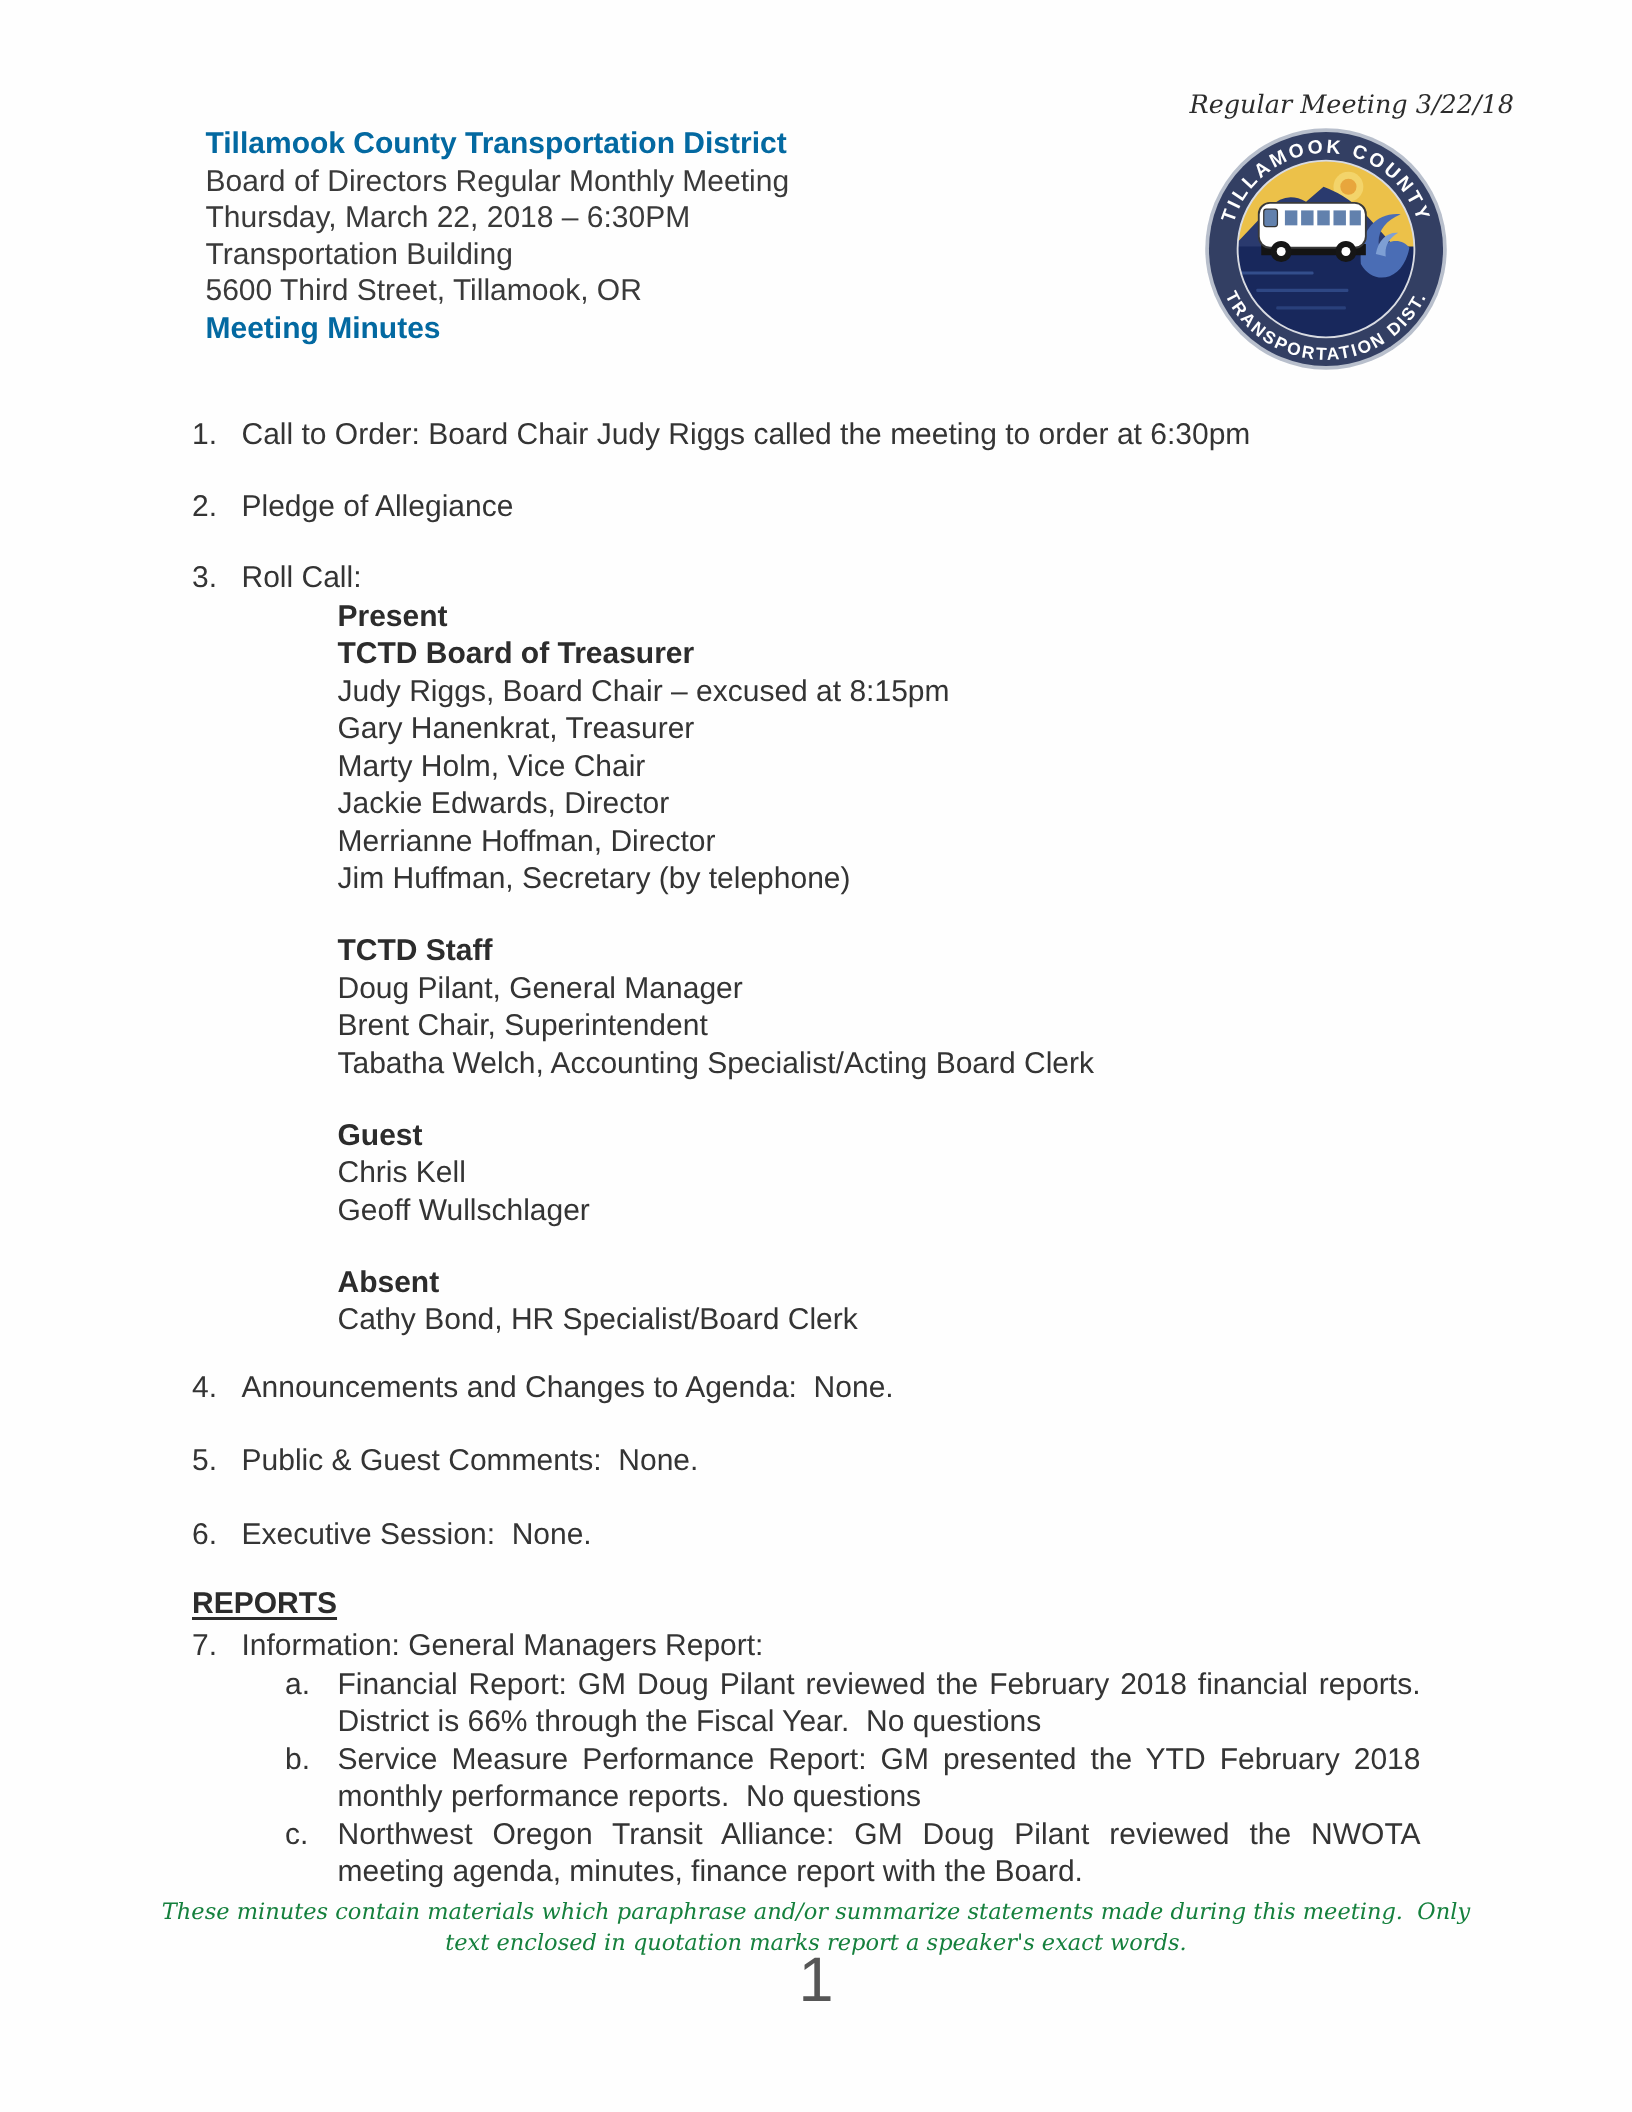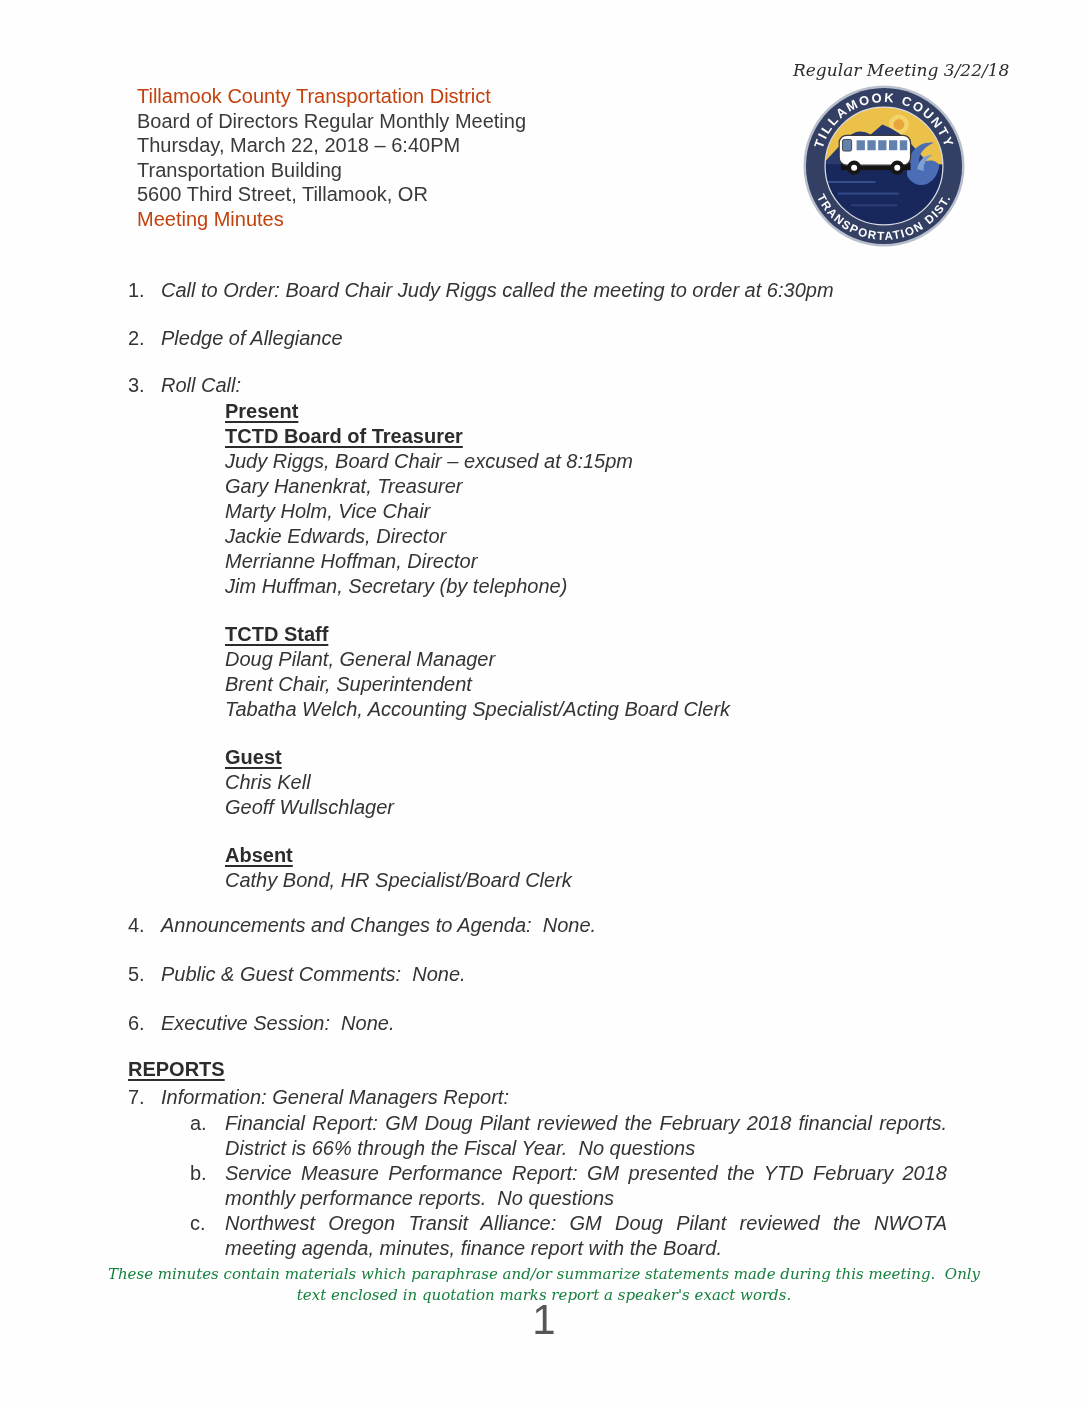--- a/index.html
+++ b/index.html
@@ -2,33 +2,33 @@
 <html><head>
 <meta charset="utf-8">
 <style>
   * { margin:0; padding:0; box-sizing:border-box; }
   html,body { background:#ffffff; }
   .page {
     position:relative; width:1088px; height:1408px; margin:0 auto;
     background:#fefefe; overflow:hidden;
     font-family:"Liberation Sans", sans-serif; color:#343434;
   }
-  .pre { white-space:pre-wrap;font-style:italic; }
-  .u { text-decoration:underline; text-underline-offset:3px; }
+  .pre { white-space:pre-wrap; }
+  .u { text-underline-offset:3px; }
 
   .header-note {
     position:absolute; left:793px; top:60px;
     font-family:"DejaVu Serif", serif; font-style:italic;
     font-size:17px; color:#2c2c2c;
   }
   .header-block {
     position:absolute; left:137px; top:84px;
     font-size:20px; line-height:24.5px; color:#3a3a3a;
   }
-  .header-block .doc-title, .header-block .minutes { font-weight:normal; color:#c2410c; }
+  .header-block .doc-title, .header-block .minutes { font-weight:bold; color:#0369a1; }
 
   .logo { position:absolute; left:801px; top:83px; width:166px; height:166px; }
   .logo svg { width:100%; height:100%; }
 
   .item { position:absolute; left:128px; display:flex; font-size:20px; line-height:25px; }
   .item .num { flex:0 0 33px; }
   .item .t { max-width:770px; }
 
   .rollcall { position:absolute; left:225px; top:399px; font-size:20px; line-height:25px; }
   .group { margin-bottom:23px; }
@@ -58,21 +58,21 @@
 </head>
 <body>
 
 <div class="page">
 
   <div class="header-note">Regular Meeting 3/22/18</div>
 
   <div class="header-block">
     <div class="doc-title">Tillamook County Transportation District</div>
     <div>Board of Directors Regular Monthly Meeting</div>
-    <div>Thursday, March 22, 2018 – 6:40PM</div>
+    <div>Thursday, March 22, 2018 – 6:30PM</div>
     <div>Transportation Building</div>
     <div>5600 Third Street, Tillamook, OR</div>
     <div class="minutes">Meeting Minutes</div>
   </div>
 
   <div class="logo">
     <svg viewBox="0 0 200 200">
       <defs>
         <clipPath id="innerClip">
             <circle cx="100" cy="100" r="71"></circle>

